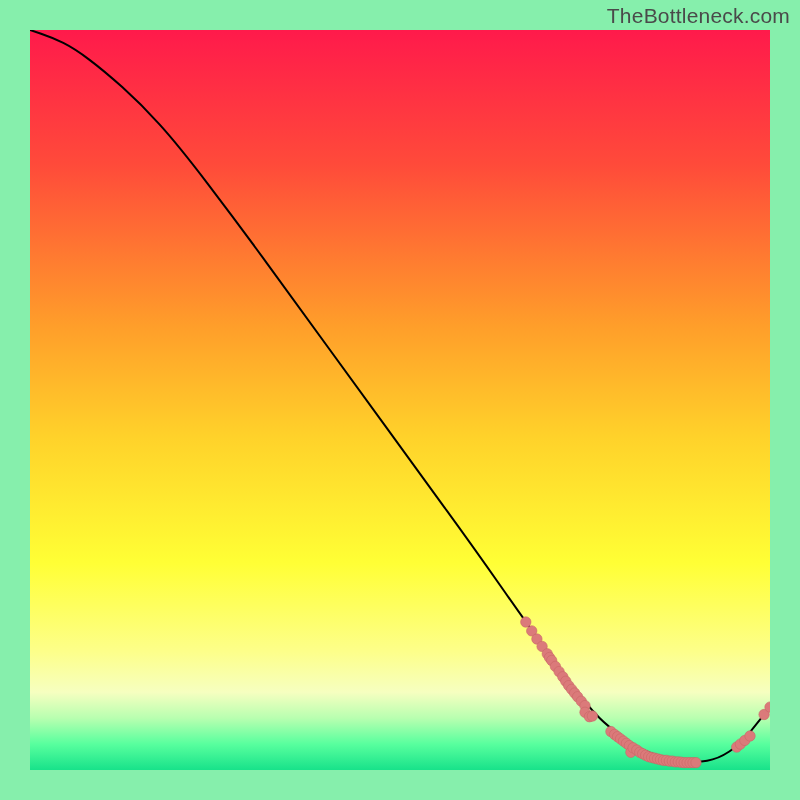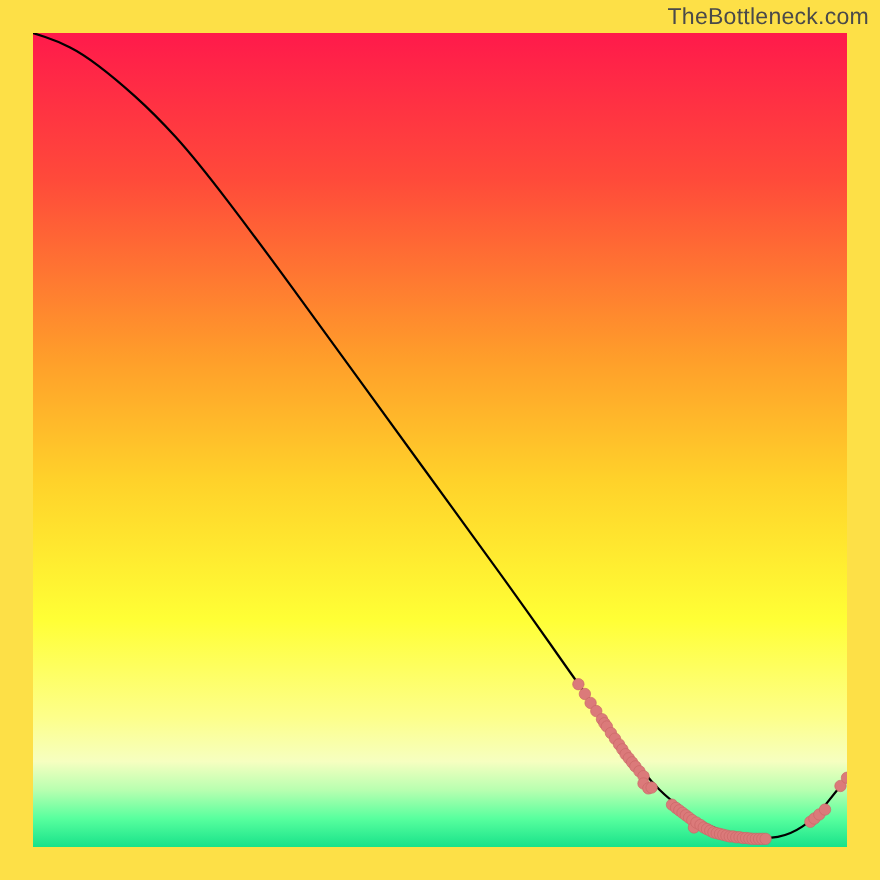--- a/index.html
+++ b/index.html
@@ -8,21 +8,21 @@
     width: 800px;
     height: 800px;
     background: #000;
     overflow: hidden;
     font-family: Arial, Helvetica, sans-serif;
   }
   .frame {
     position: relative;
     width: 800px;
     height: 800px;
-    background: #fde047;
+    background: #86efac;
     text-decoration: underline;
   }
   .watermark {
     position: absolute;
     top: 4px;
     right: 10px;
     color: #4a4a4a;
     font-size: 21px;
     font-weight: 500;
     letter-spacing: 0.2px;

